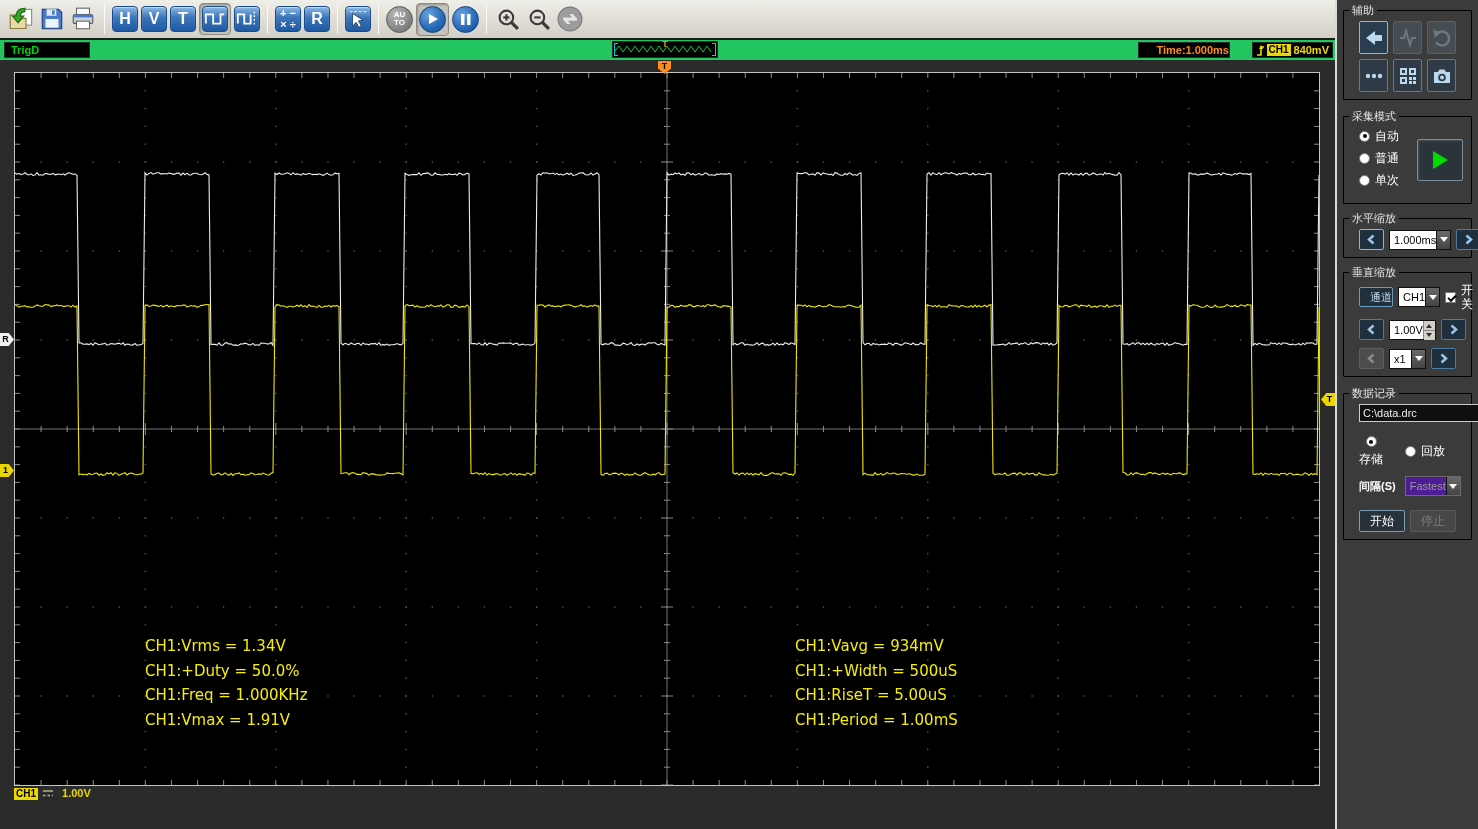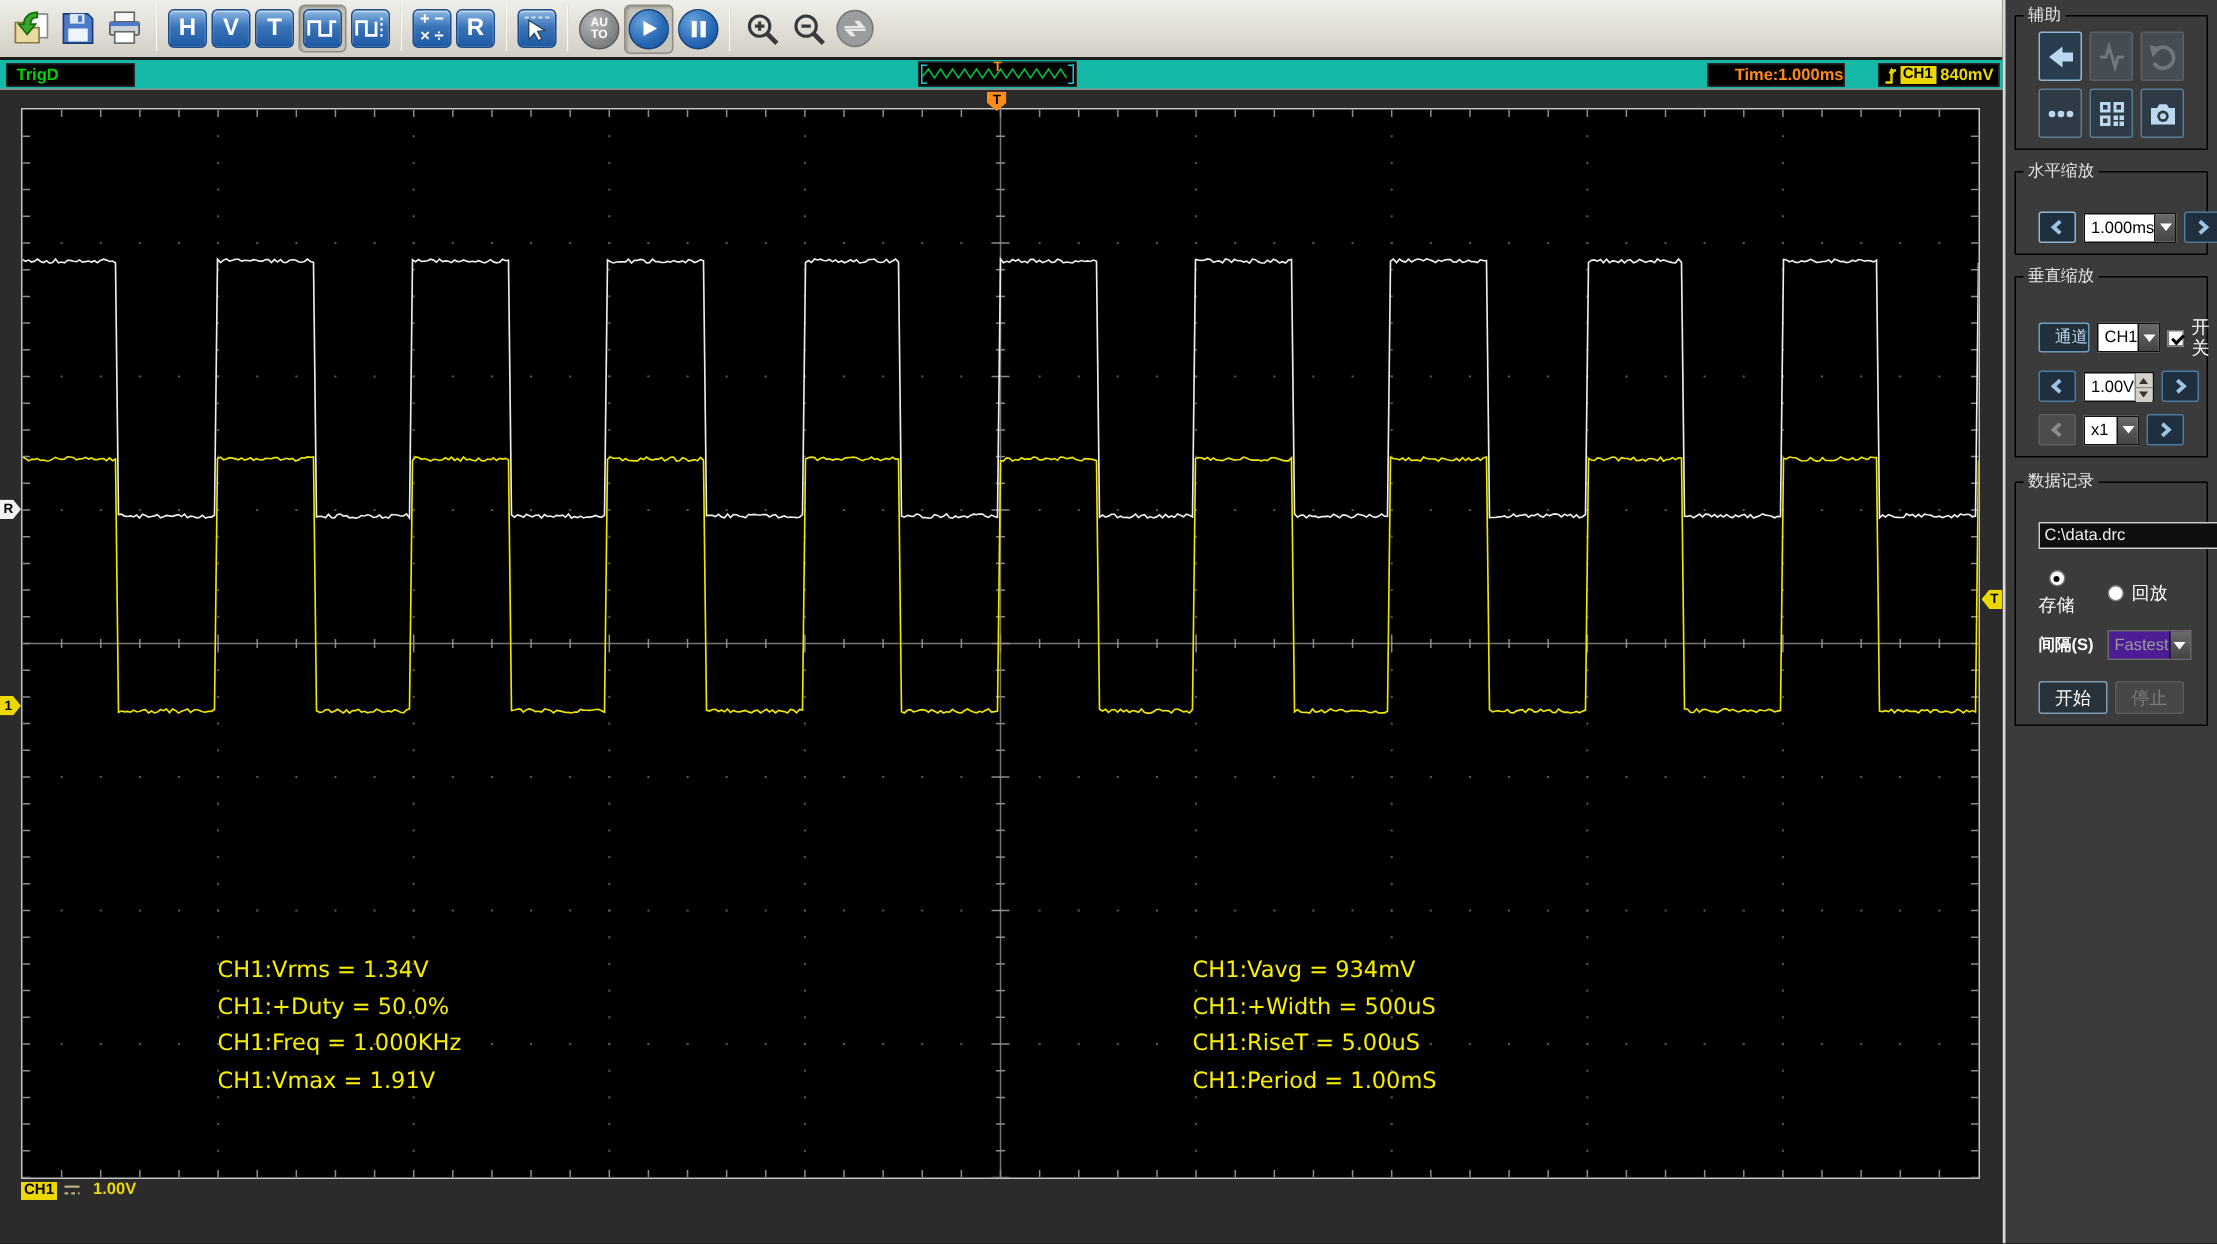--- a/index.html
+++ b/index.html
@@ -35,21 +35,21 @@
   .pressed { border:1px solid #8e8c84; border-radius:4px; padding:2px; background:#c6c3ba;
     box-shadow:inset 1px 1px 2px rgba(0,0,0,.25); flex:none; }
   .tcircle { width:27px; height:27px; border-radius:50%; display:flex; align-items:center; justify-content:center;
     flex:none; border:1px solid #5a5a5a; }
   .tcircle.blue { background:radial-gradient(circle at 35% 30%, #6aa2dc, #2668b4 60%, #1a4e94); border-color:#14427e; }
   .tcircle.gray { background:radial-gradient(circle at 35% 30%, #b8b8b8, #7e7e7e 70%); }
   .auto-txt { color:#fff; font:bold 8px/8px "Liberation Sans", sans-serif; width:16px; text-align:center; word-break:break-all; }
   .math-txt { color:#fff; font:bold 11px/11px "Liberation Sans", sans-serif; text-align:center; }
 
   
-  .statusrow { height:20px; background:#14b8a6; position:relative; border-bottom:1px solid #8e8e8e; flex:none; }
+  .statusrow { height:20px; background:#22c55e; position:relative; border-bottom:1px solid #8e8e8e; flex:none; }
   .sbox { position:absolute; top:2px; height:16px; background:#000; border:1px solid #2a2a2a; }
   .trig-box { left:4px; width:86px; color:#00d400; font:bold 11px/14px "Liberation Sans", sans-serif; padding-left:6px; }
   .preview-box { left:612px; top:1px; width:106px; height:17px; }
   .pv-bracket { position:absolute; top:1px; width:4px; height:13px; border:1px solid #18c8d8; }
   .pv-bracket.l { left:1px; border-right:none; }
   .pv-bracket.r { right:1px; border-left:none; }
   .pv-t { position:absolute; left:50%; top:-2px; transform:translateX(-50%); color:#ff8c1a; font:bold 9px/9px "Liberation Sans", sans-serif; }
   .time-box { left:1138px; width:92px; color:#ff8c1a; font:bold 11px/14px "Liberation Sans", sans-serif; text-align:right; }
   .trigger-box { left:1252px; width:81px; display:flex; align-items:center; gap:3px; padding:0 3px; }
   .ch-badge { background:#ecd800; color:#000; font:bold 10px/12px "Liberation Sans", sans-serif; padding:0 2px; }
@@ -80,21 +80,21 @@
   .aux-btn.disabled { background:#454c52; border-color:#5a6066; color:#6e7densed; color:#70787e; }
   .aux-btn svg { width:20px; height:20px; }
   .radio-row { display:flex; align-items:center; gap:5px; margin-bottom:8px; cursor:default; }
   .radio { width:11px; height:11px; border-radius:50%; background:#fff; border:1px solid #777; position:relative; flex:none; }
   .radio.sel::after { content:""; position:absolute; left:2.5px; top:2.5px; width:4px; height:4px; border-radius:50%; background:#000; }
   .radio-label { color:#fff; font:12px/14px "Liberation Sans", sans-serif; }
   .bigplay { position:absolute; right:8px; top:22px; width:46px; height:42px; background:#2b333b;
     border:1px solid #7e8e98; border-radius:2px; display:flex; align-items:center; justify-content:center;
     box-shadow:inset 1px 1px 2px rgba(255,255,255,.15); }
   .srow { display:flex; align-items:center; gap:5px; margin-top:8px; }
-  .srow:first-of-type { margin-top:16px; }
+  .srow:first-of-type { margin-top:0; }
   .nav-btn { width:25px; height:21px; background:#1f2f3e; border:1px solid #4a7aa0; border-radius:2px;
     display:flex; align-items:center; justify-content:center; flex:none; }
   .nav-btn svg { width:11px; height:11px; stroke:#9cc4e4; stroke-width:2.5; fill:none; }
   .nav-btn.disabled { background:#4c4c4c; border-color:#5e5e5e; }
   .nav-btn.disabled svg { stroke:#8a8a8a; }
   .select { height:20px; background:#fff; border:1px solid #101010; display:flex; flex:1; align-items:center; }
   .select .val { flex:1; color:#000; font:11px/18px "Liberation Sans", sans-serif; padding-left:4px; white-space:nowrap; overflow:hidden; }
   .select .arrow { width:14px; height:100%; background:linear-gradient(#6a6a6a,#444); border-left:1px solid #111;
     display:flex; align-items:center; justify-content:center; flex:none; }
   .select .arrow::after { content:""; border:4px solid transparent; border-top:5px solid #fff; margin-top:4px; }
@@ -1195,20 +1195,42 @@
             <div class="aux-btn">
               <svg viewBox="0 0 20 20">
                 <path d="M2,6 h4 l1.5,-2.5 h5 L14,6 h4 v11 h-16 z" fill="currentColor"></path>
                 <circle cx="10" cy="11.5" r="3.8" fill="#2e3b46"></circle>
                 <circle cx="10" cy="11.5" r="2" fill="currentColor"></circle>
               </svg>
             </div>
           </div>
       </div>
 
+      <div class="group mt16" style="height:88px;">
+        <span class="gtitle">采集模式</span>
+        <div id="acquireRadios" style="padding-top:2px;">
+            <div class="radio-row">
+              <span class="radio sel"></span>
+              <span class="radio-label">自动</span>
+            </div>
+            <div class="radio-row">
+              <span class="radio"></span>
+              <span class="radio-label">普通</span>
+            </div>
+            <div class="radio-row">
+              <span class="radio"></span>
+              <span class="radio-label">单次</span>
+            </div>
+          </div>
+        <div class="bigplay">
+          <svg width="18" height="20">
+              <polygon points="2,1 17,10 2,19" fill="#00dc00"></polygon>
+            </svg>
+        </div>
+      </div>
 
       <div class="group mt14">
         <span class="gtitle">水平缩放</span>
         <div class="srow">
           <div class="nav-btn" style="border-color:#8fb6d2;">
               <svg>
                 <polyline points="7.5,1.5 3,5.5 7.5,9.5"></polyline>
               </svg>
             </div>
           <div class="select">

